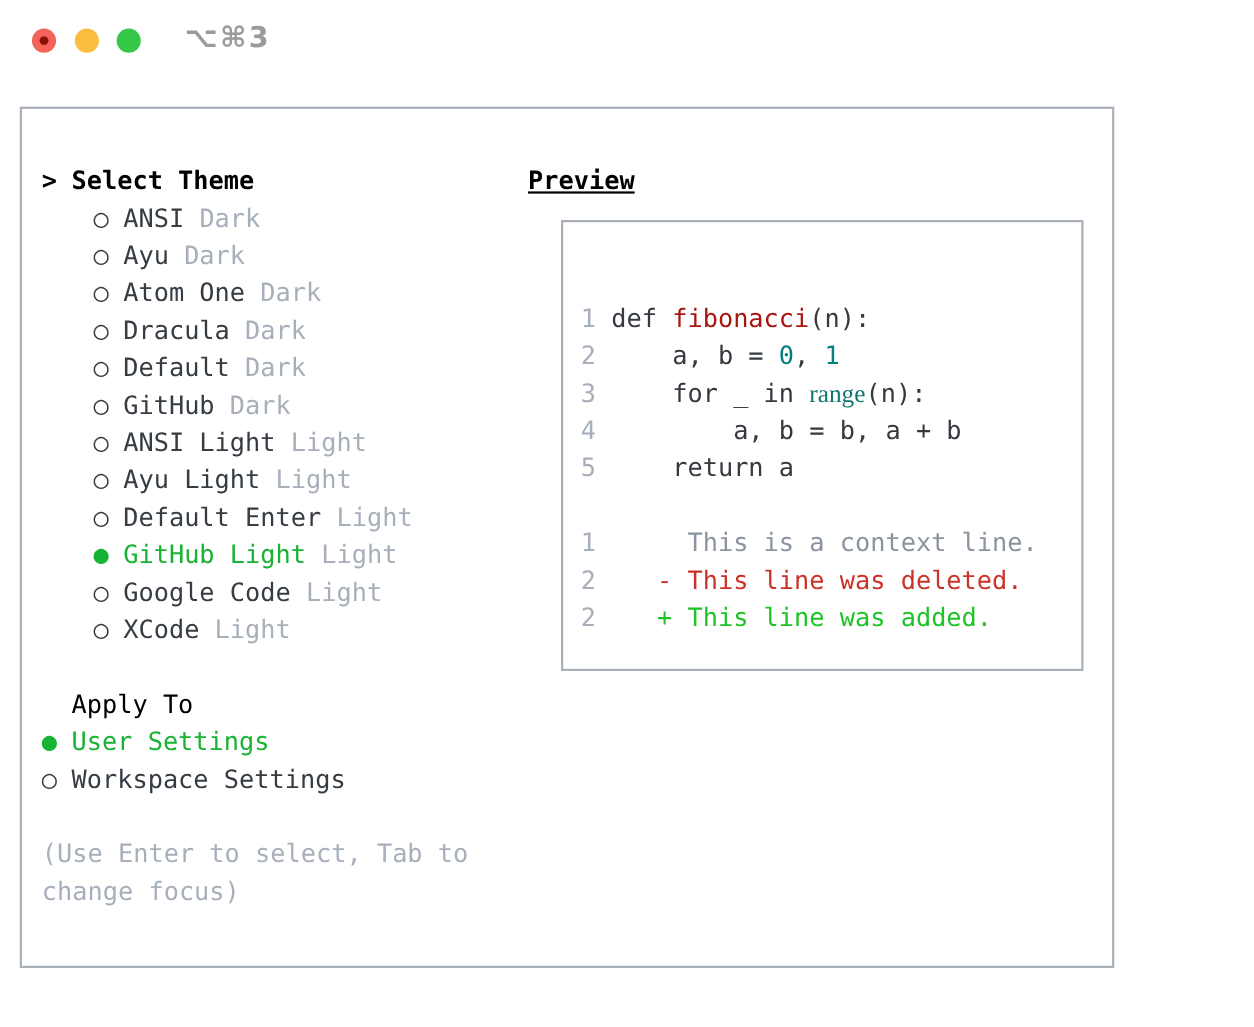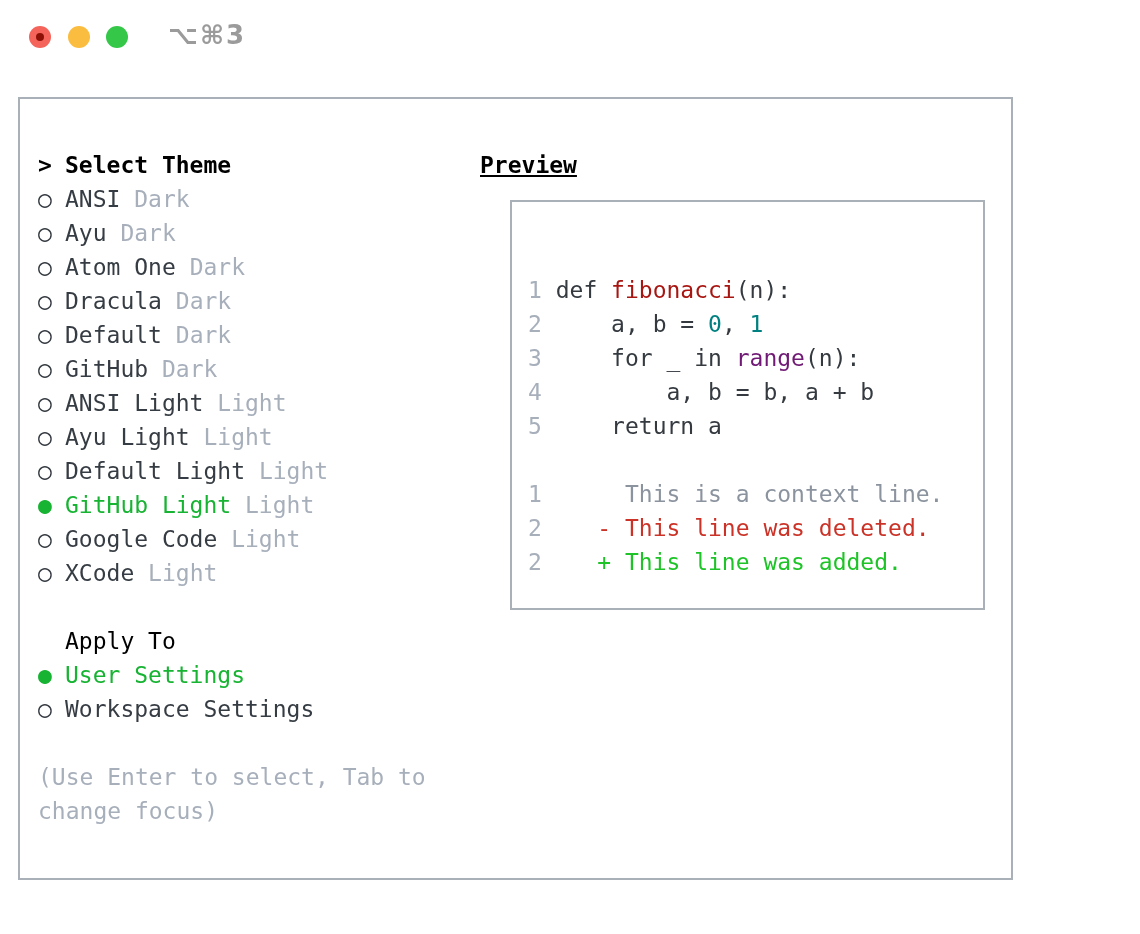--- a/index.html
+++ b/index.html
@@ -17,39 +17,39 @@
             font-weight:700;font-size:26px;color:#9b9b9b;letter-spacing:2px;}
 
   
   .panel{position:absolute;left:18px;top:97px;width:995px;height:783px;box-sizing:border-box;
          border:2px solid #a9b0b8;border-radius:0;background:#ffffff;}
 
   .left-col{position:absolute;left:18px;top:49px;}
   .row{line-height:34px;font-size:23px;white-space:pre;color:#363c43;}
   .bullet{display:inline-block;width:27px;color:#363c43;}
   .header-row .bullet,.header-row .h{color:#000000;font-weight:700;}
-  .theme-row{cursor:default;}
+  .theme-row{cursor:default;margin-left:47px;}
   .theme-row .tvariant{color:#a7afbb;}
   .theme-row.selected .bullet,.theme-row.selected .tname{color:#17b332;}
   .apply-header{color:#000000;}
   .apply-row.selected .bullet,.apply-row.selected .alabel{color:#17b332;}
   .spacer{height:34px;}
   .hint .row{color:#a7afbb;}
 
   
   .preview-title{position:absolute;left:460px;top:49px;line-height:34px;font-size:23px;
                  font-weight:700;color:#000000;white-space:pre;text-decoration:underline;}
   .preview-box{position:absolute;left:490px;top:101px;width:475px;height:410px;box-sizing:border-box;
                border:2px solid #a9b0b8;background:#ffffff;padding:71px 8px 0 16px;overflow:hidden;}
   .pline{line-height:34px;font-size:23px;white-space:pre;}
   .lnum{color:#a7afbb;}
   .c-fg{color:#343a40;}
   .c-fn{color:#a81612;}
   .c-lit{color:#008080;}
-  .c-builtin{color:#701a75;}
+  .c-builtin{color:#0f766e;font-family:Liberation Serif, serif;}
   .c-ctx{color:#8b939e;}
   .c-del{color:#cb3328;}
   .c-add{color:#1ec427;}
 </style>
 </head>
 <body>
 
 <div class="screen">
 
   <div class="titlebar">
@@ -68,21 +68,21 @@
 
       <div id="theme-list">
           <div class="row theme-row"><span class="bullet">○</span><span class="tname">ANSI </span><span class="tvariant">Dark</span></div>
           <div class="row theme-row"><span class="bullet">○</span><span class="tname">Ayu </span><span class="tvariant">Dark</span></div>
           <div class="row theme-row"><span class="bullet">○</span><span class="tname">Atom One </span><span class="tvariant">Dark</span></div>
           <div class="row theme-row"><span class="bullet">○</span><span class="tname">Dracula </span><span class="tvariant">Dark</span></div>
           <div class="row theme-row"><span class="bullet">○</span><span class="tname">Default </span><span class="tvariant">Dark</span></div>
           <div class="row theme-row"><span class="bullet">○</span><span class="tname">GitHub </span><span class="tvariant">Dark</span></div>
           <div class="row theme-row"><span class="bullet">○</span><span class="tname">ANSI Light </span><span class="tvariant">Light</span></div>
           <div class="row theme-row"><span class="bullet">○</span><span class="tname">Ayu Light </span><span class="tvariant">Light</span></div>
-          <div class="row theme-row"><span class="bullet">○</span><span class="tname">Default Light </span><span class="tvariant">Light</span></div>
+          <div class="row theme-row"><span class="bullet">○</span><span class="tname">Default Enter </span><span class="tvariant">Light</span></div>
           <div class="row theme-row selected"><span class="bullet">●</span><span class="tname">GitHub Light </span><span class="tvariant">Light</span></div>
           <div class="row theme-row"><span class="bullet">○</span><span class="tname">Google Code </span><span class="tvariant">Light</span></div>
           <div class="row theme-row"><span class="bullet">○</span><span class="tname">XCode </span><span class="tvariant">Light</span></div>
         </div>
 
       <div class="spacer"></div>
 
       <div class="row apply-header"><span class="bullet"></span><span>Apply To</span></div>
 
       <div id="apply-list">

